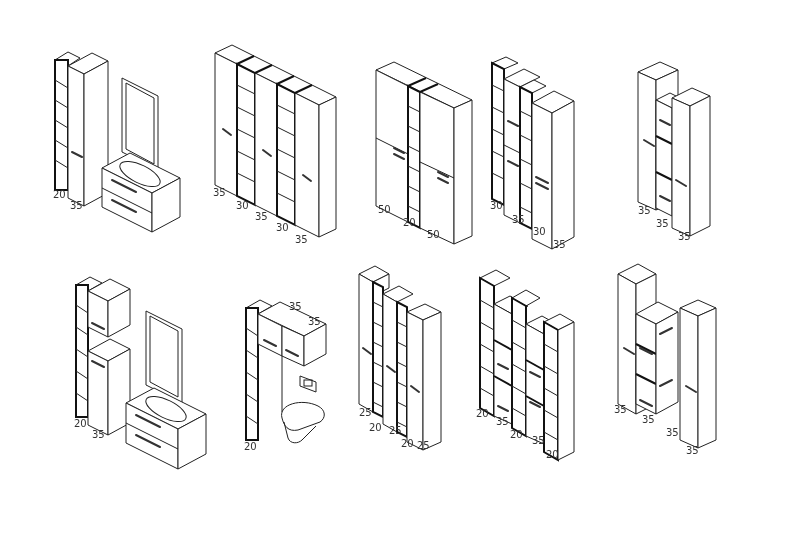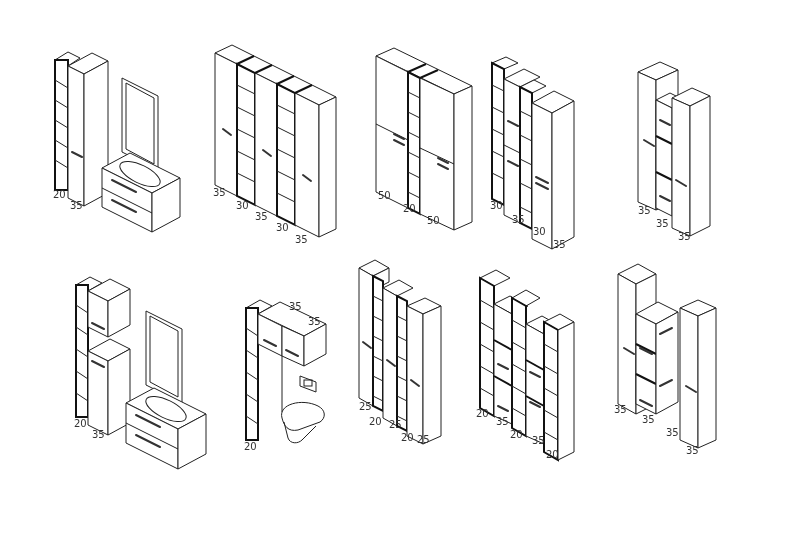--- a/index.html
+++ b/index.html
@@ -82,21 +82,21 @@
         <line x1="85" y1="48" x2="102" y2="40"></line>
       </g>
   </svg>
   <span class="dim" style="left:3px;top:143px;">35</span>
   <span class="dim" style="left:26px;top:156px;">30</span>
   <span class="dim" style="left:45px;top:167px;">35</span>
   <span class="dim" style="left:66px;top:178px;">30</span>
   <span class="dim" style="left:85px;top:190px;">35</span>
 </div>
 
-<div class="panel" style="left:372px;top:46px;width:110px;height:185px;">
+<div class="panel" style="left:372px;top:60px;width:110px;height:185px;">
   <svg width="110" height="185">
     <polygon class="o" points="4,10 22,2 100,40 82,48"></polygon>
     <polygon class="o" points="4,10 36,26 36,162 4,146"></polygon>
     <line class="l" x1="4" y1="78" x2="36" y2="94"></line>
     <line class="h" x1="22" y1="88" x2="32" y2="93"></line>
       <line class="h" x1="22" y1="94" x2="32" y2="99"></line>
     <polygon class="t" points="36,26 48,32 48,168 36,162"></polygon>
     <g class="l">
         <line x1="36" y1="46" x2="48" y2="52"></line>
         <line x1="36" y1="66" x2="48" y2="72"></line>
@@ -233,21 +233,21 @@
     <polygon class="o" points="58,76 74,82 74,92 58,86"></polygon>
     <rect class="l" x="62" y="80" width="8" height="6"></rect>
     <path class="o" d="M40,118 C36,104 60,98 76,106 C84,110 84,118 78,122 L56,130 C46,132 42,126 40,118 Z"></path>
     <path class="l" d="M42,122 L46,138 C48,144 56,144 60,140 L74,126"></path>
   </svg>
   <span class="dim" style="left:47px;top:2px;">35</span>
   <span class="dim" style="left:66px;top:17px;">35</span>
   <span class="dim" style="left:2px;top:142px;">20</span>
 </div>
 
-<div class="panel" style="left:355px;top:260px;width:105px;height:190px;">
+<div class="panel" style="left:355px;top:266px;width:105px;height:190px;">
   <svg width="105" height="190">
     <polygon class="o" points="4,8 20,0 34,8 18,16"></polygon>
     <polygon class="o" points="4,8 18,16 18,146 4,138"></polygon>
     <line class="h" x1="8" y1="82" x2="16" y2="88"></line>
     <polygon class="o" points="18,16 34,8 34,22 18,30"></polygon>
     <polygon class="t" points="18,16 28,21 28,151 18,146"></polygon>
     <g class="l">
         <line x1="18" y1="36" x2="28" y2="41"></line>
         <line x1="18" y1="56" x2="28" y2="61"></line>
         <line x1="18" y1="76" x2="28" y2="81"></line>

